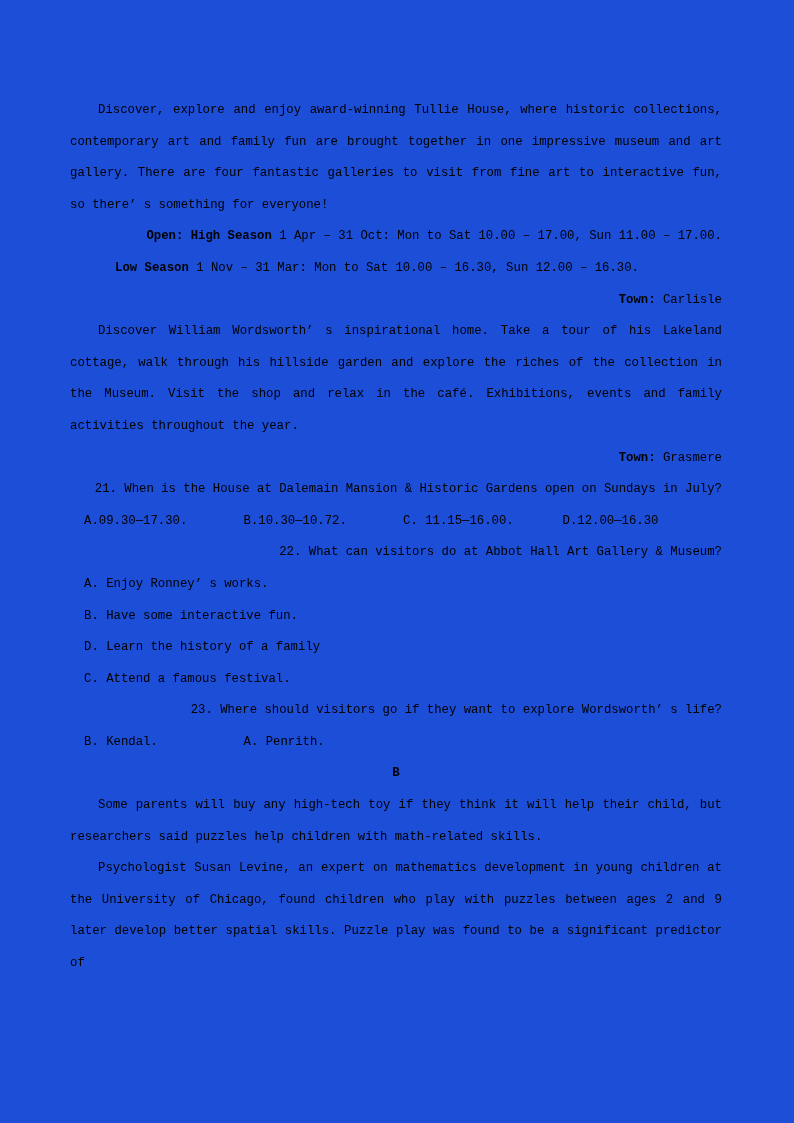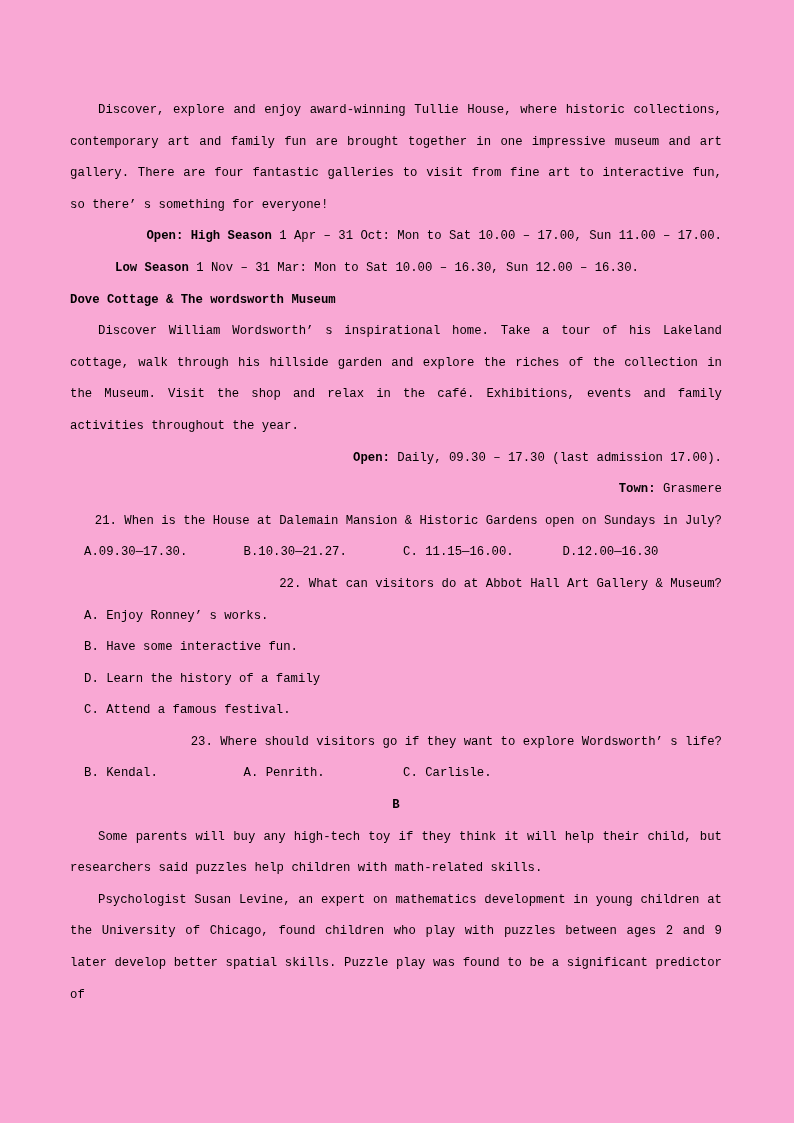--- a/index.html
+++ b/index.html
@@ -13,21 +13,21 @@
     overflow: hidden;
     color: #000000;
     font-family: "Liberation Mono", "DejaVu Sans Mono", monospace;
     font-size: 12.3px;
   }
   .page {
     box-sizing: border-box;
     width: 794px;
     height: 1123px;
     padding: 95px 72px 40px 70px;
-    background: #f9a8d4;
+    background: #1d4ed8;
   }
   .block {
     line-height: 31.6px;
     white-space: normal;
   }
   .para {
     text-align: justify;
     text-indent: 28px;
   }
   .line { text-align: right; }
@@ -43,38 +43,36 @@
   }
   .bold { font-weight: bold; }
 </style>
 </head>
 <body>
 
 <div class="page">
     <div class="block para"><span>Discover, explore and enjoy award-winning Tullie House, where historic collections, contemporary art and family fun are brought together in one impressive museum and art gallery. There are four fantastic galleries to visit from fine art to interactive fun, so there’ s something for everyone!</span></div>
     <div class="block line"><span class="bold">Open: </span><span class="bold">High Season </span><span>1 Apr – 31 Oct: Mon to Sat 10.00 – 17.00, Sun 11.00 – 17.00.</span></div>
     <div class="block indented-line"><span class="bold">Low Season </span><span>1 Nov – 31 Mar: Mon to Sat 10.00 – 16.30, Sun 12.00 – 16.30.</span></div>
-    <div class="block heading"><span class="bold">Dove Cottage &amp; The wordsworth Museum</span></div>
+    <div class="block line"><span class="bold">Town: </span><span>Carlisle</span></div>
     <div class="block para"><span>Discover William Wordsworth’ s inspirational home. Take a tour of his Lakeland cottage, walk through his hillside garden and explore the riches of the collection in the Museum. Visit the shop and relax in the café. Exhibitions, events and family activities throughout the year.</span></div>
-    <div class="block line"><span class="bold">Open: </span><span>Daily, 09.30 – 17.30 (last admission 17.00).</span></div>
     <div class="block line"><span class="bold">Town: </span><span>Grasmere</span></div>
     <div class="block line"><span>21. When is the House at Dalemain Mansion &amp; Historic Gardens open on Sundays in July?</span></div>
     <div class="options-row">
       <span class="option-cell">A.09.30—17.30.</span>
-      <span class="option-cell">B.10.30—21.27.</span>
+      <span class="option-cell">B.10.30—10.72.</span>
       <span class="option-cell">C. 11.15—16.00.</span>
       <span class="option-cell">D.12.00—16.30</span>
     </div>
     <div class="block line"><span>22. What can visitors do at Abbot Hall Art Gallery &amp; Museum?</span></div>
     <div class="block option-line"><span>A. Enjoy Ronney’ s works.</span></div>
     <div class="block option-line"><span>B. Have some interactive fun.</span></div>
     <div class="block option-line"><span>D. Learn the history of a family</span></div>
     <div class="block option-line"><span>C. Attend a famous festival.</span></div>
     <div class="block line"><span>23. Where should visitors go if they want to explore Wordsworth’ s life?</span></div>
     <div class="options-row">
       <span class="option-cell">B. Kendal.</span>
       <span class="option-cell">A. Penrith.</span>
-      <span class="option-cell">C. Carlisle.</span>
     </div>
     <div class="block center"><span class="bold">B</span></div>
     <div class="block para"><span>Some parents will buy any high-tech toy if they think it will help their child, but researchers said puzzles help children with math-related skills.</span></div>
     <div class="block para"><span>Psychologist Susan Levine, an expert on mathematics development in young children at the University of Chicago, found children who play with puzzles between ages 2 and 9 later develop better spatial skills. Puzzle play was found to be a significant predictor of</span></div>
   </div>
 
 </body></html>

